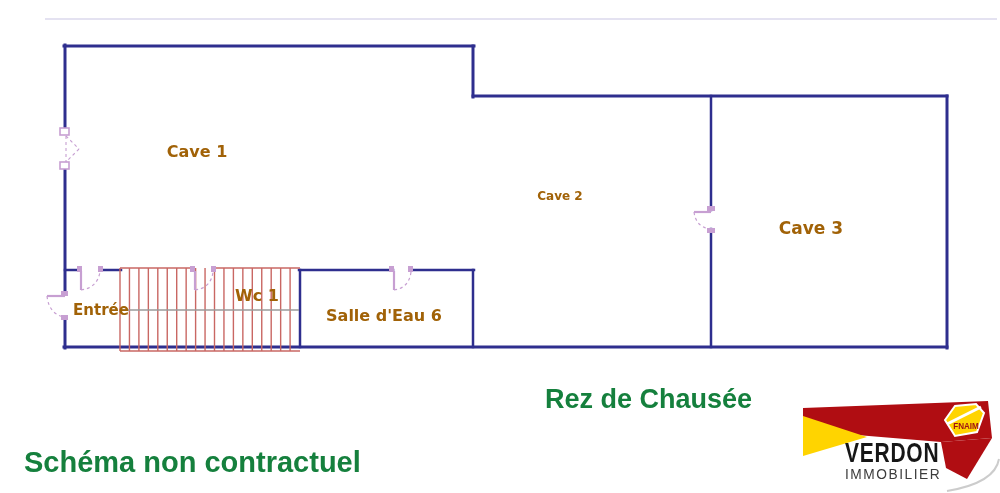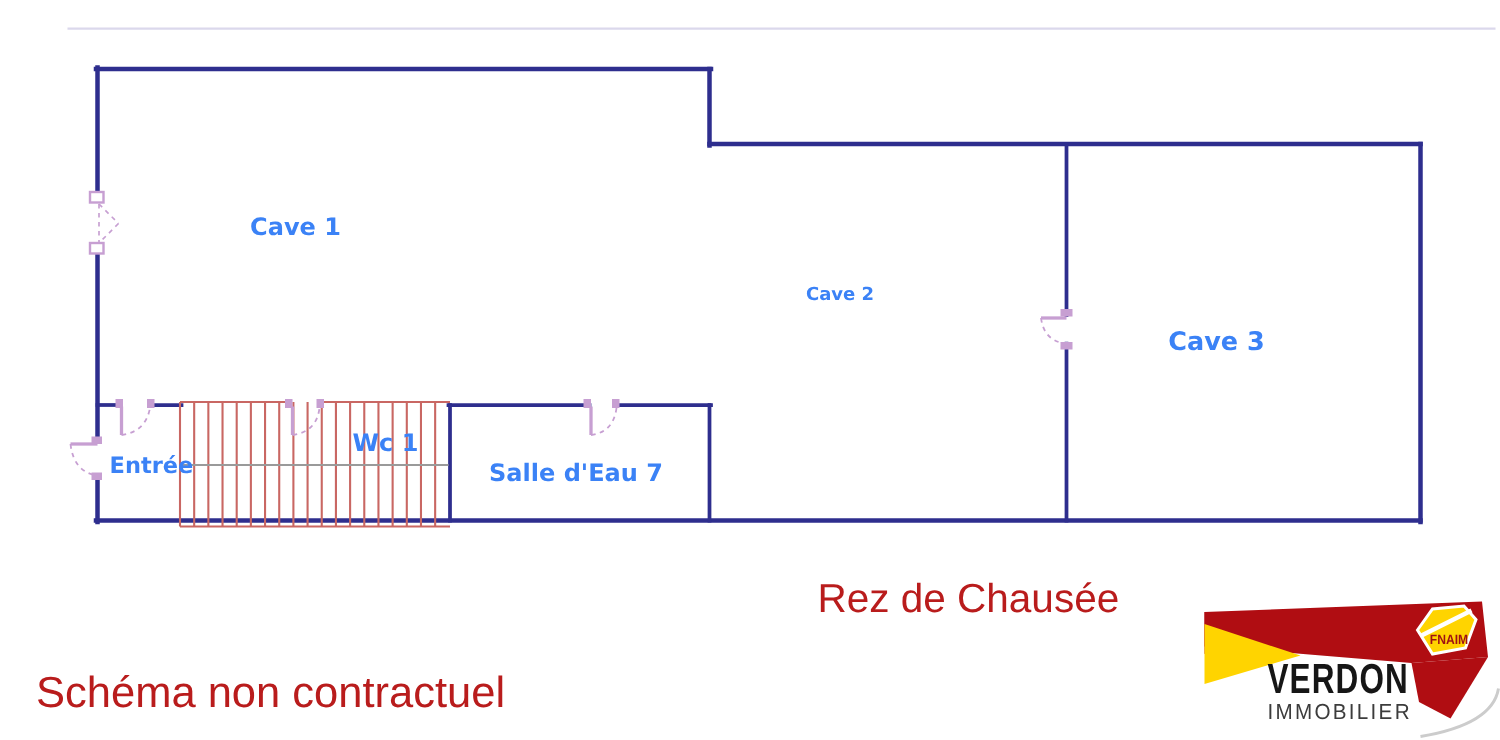--- a/index.html
+++ b/index.html
@@ -1,23 +1,23 @@
 <!DOCTYPE html>
 <html><head>
 <meta charset="utf-8">
 <style>
   html,body{margin:0;padding:0;background:#fff;}
   .stage{position:relative;width:1000px;height:493px;background:#ffffff;overflow:hidden;
          font-family:"Liberation Sans",sans-serif;}
   .stage svg{position:absolute;left:0;top:0;}
   .plan-label{position:absolute;transform:translate(-50%,-50%);
-      font-family:"DejaVu Sans",sans-serif;font-weight:bold;color:#3b82f6;
+      font-family:"DejaVu Sans",sans-serif;font-weight:bold;color:#a16207;
       white-space:nowrap;letter-spacing:0px;}
-  .caption{position:absolute;font-family:"Liberation Sans",sans-serif;font-weight:normal;
-      color:#b91c1c;white-space:nowrap;}
+  .caption{position:absolute;font-family:"Liberation Sans",sans-serif;font-weight:bold;
+      color:#15803d;white-space:nowrap;}
   .caption.floor{left:545px;top:384px;font-size:27px;}
   .caption.disclaimer{left:24px;top:446px;font-size:29px;}
 </style>
 </head>
 <body>
 
 <div class="stage">
 
   <svg width="1000" height="493" viewBox="0 0 1000 493">
 
@@ -135,18 +135,18 @@
         <text transform="translate(966,429) scale(0.9,1)" text-anchor="middle" font-family="Liberation Sans, sans-serif" font-weight="bold" font-size="9" fill="#9e1014">FNAIM</text>
       </g>
     </g>
   </svg>
 
   <div class="plan-label" style="left:197px;top:151px;font-size:16px">Cave 1</div>
   <div class="plan-label" style="left:560px;top:196px;font-size:12px">Cave 2</div>
   <div class="plan-label" style="left:811px;top:228px;font-size:17px">Cave 3</div>
   <div class="plan-label" style="left:101px;top:310px;font-size:15px">Entrée</div>
   <div class="plan-label" style="left:257px;top:295px;font-size:16px">Wc 1</div>
-  <div class="plan-label" style="left:384px;top:315px;font-size:16px">Salle d'Eau 7</div>
+  <div class="plan-label" style="left:384px;top:315px;font-size:16px">Salle d'Eau 6</div>
 
   <div class="caption floor">Rez de Chausée</div>
   <div class="caption disclaimer">Schéma non contractuel</div>
 
 </div>
 
 </body></html>

